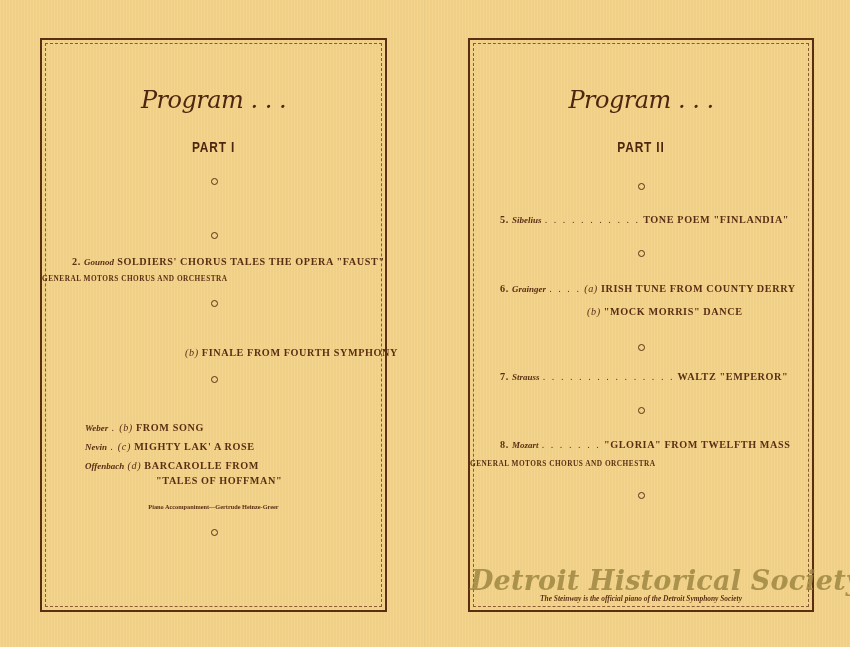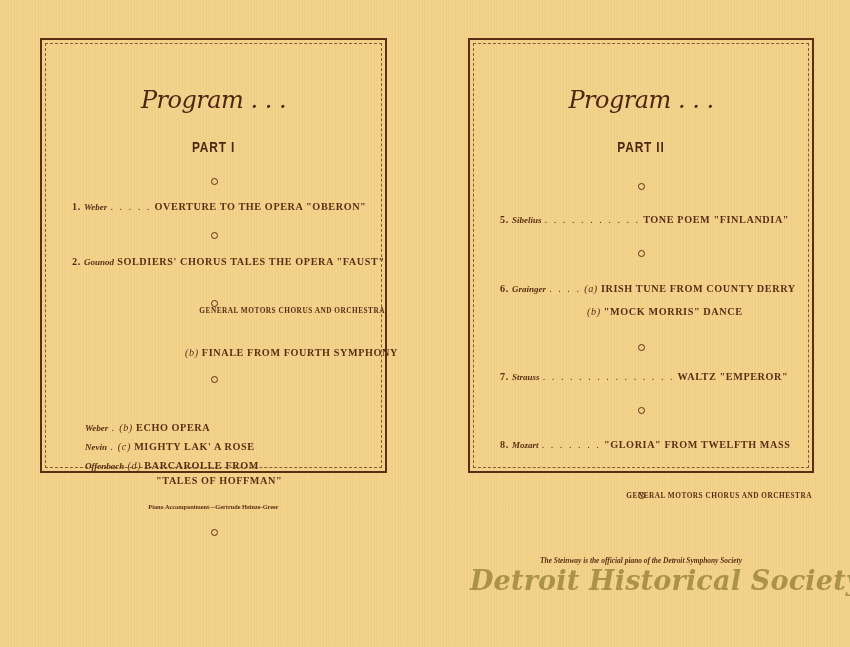--- a/index.html
+++ b/index.html
@@ -9,21 +9,21 @@
     background-image:
       repeating-linear-gradient(90deg, rgba(255,255,255,0.05) 0px, rgba(255,255,255,0.05) 1px, rgba(0,0,0,0.012) 1px, rgba(0,0,0,0.012) 3px);
     font-family: "Liberation Serif", "DejaVu Serif", serif;
     color: #5a2e14;
   }
   .fold {
     position: absolute; left: 424px; top: 0; width: 2px; height: 647px;
     background: linear-gradient(90deg, rgba(0,0,0,0.03), rgba(255,255,255,0.08));
   }
   .page {
-    position: absolute; top: 38px; height: 435px;
+    position: absolute; top: 38px; height: 574px;
     border: 2px solid #5b2d12;
     box-sizing: border-box;
   }
   .page::before {
     content: ""; position: absolute; left: 3px; top: 3px; right: 3px; bottom: 3px;
     border: 1px dashed #8a5a35;
   }
   .page-left { left: 40px; width: 347px; }
   .page-right { left: 468px; width: 346px; }
 
@@ -45,75 +45,69 @@
   }
   .line {
     position: absolute; white-space: nowrap; font-size: 10.2px;
     letter-spacing: 0.6px; font-weight: bold; color: #5a2e14;
   }
   .line .num { font-weight: bold; }
   .line .comp { font-style: italic; font-weight: bold; font-size: 9px; letter-spacing: 0; }
   .line .dots { font-weight: normal; letter-spacing: 2px; }
   .line .sub { font-style: italic; font-weight: normal; }
   .credit {
-    position: absolute; left: 0; right: 0; text-align: right;
-    font-size: 7.3px; font-weight: bold; letter-spacing: 0.5px; white-space: nowrap; margin-top: 32px;
+    position: absolute; left: 0; right: 0; text-align: left;
+    font-size: 7.3px; font-weight: bold; letter-spacing: 0.5px; white-space: nowrap;
   }
   .small {
     position: absolute; left: 0; right: 0; text-align: center;
     font-size: 6.3px; font-weight: bold; white-space: nowrap;
   }
   .steinway {
     position: absolute; left: 0; right: 0; text-align: center;
-    font-size: 7.4px; font-style: italic; font-weight: bold; white-space: nowrap;
+    font-size: 7.4px; font-style: italic; font-weight: bold; white-space: nowrap; margin-top: 38px;
   }
   .watermark {
     position: absolute; left: 470px; top: 565px; width: 340px;
     font-family: "DejaVu Serif", "Liberation Serif", serif;
     font-style: italic; font-weight: bold; font-size: 27px;
     color: rgba(150,128,60,0.78); white-space: nowrap; letter-spacing: 0.2px;
   }
 </style>
 </head>
 <body>
 
 <div class="fold"></div>
 
 <div class="page page-left">
   <div class="title">Program . . .</div>
   <div class="part">PART I</div>
   <div class="orn" style="top:138px"></div>
 
-  <div class="line" style="left:30px; top:161px">
-    <span class="num">1.</span>
-    <span class="comp">Weber</span>
-    <span class="dots">. . . . .</span>
-    <span>OVERTURE TO THE OPERA "OBERON"</span>
-  </div>
   <div class="orn" style="top:192px"></div>
 
   <div class="line" style="left:30px; top:216px">
     <span class="num">2.</span>
     <span class="comp">Gounod</span>
     <span>SOLDIERS' CHORUS TALES THE OPERA "FAUST"</span>
   </div>
   <div class="credit" style="top:234px">GENERAL MOTORS CHORUS AND ORCHESTRA</div>
   <div class="orn" style="top:260px"></div>
 
   <div class="line" style="left:143px; top:307px">
     <span class="sub">(b)</span>
     <span>FINALE FROM FOURTH SYMPHONY</span>
   </div>
   <div class="orn" style="top:336px"></div>
 
   <div class="line" style="left:43px; top:382px">
     <span class="comp">Weber</span>
     <span class="dots">.</span>
     <span class="sub">(b)</span>
-    <span>ECHO OPERA</span>
+    <span>FROM SONG</span>
   </div>
   <div class="line" style="left:43px; top:401px">
     <span class="comp">Nevin</span>
     <span class="dots">.</span>
     <span class="sub">(c)</span>
     <span>MIGHTY LAK' A ROSE</span>
   </div>
   <div class="line" style="left:43px; top:420px">
     <span class="comp">Offenbach</span>
     <span class="sub">(d)</span>

